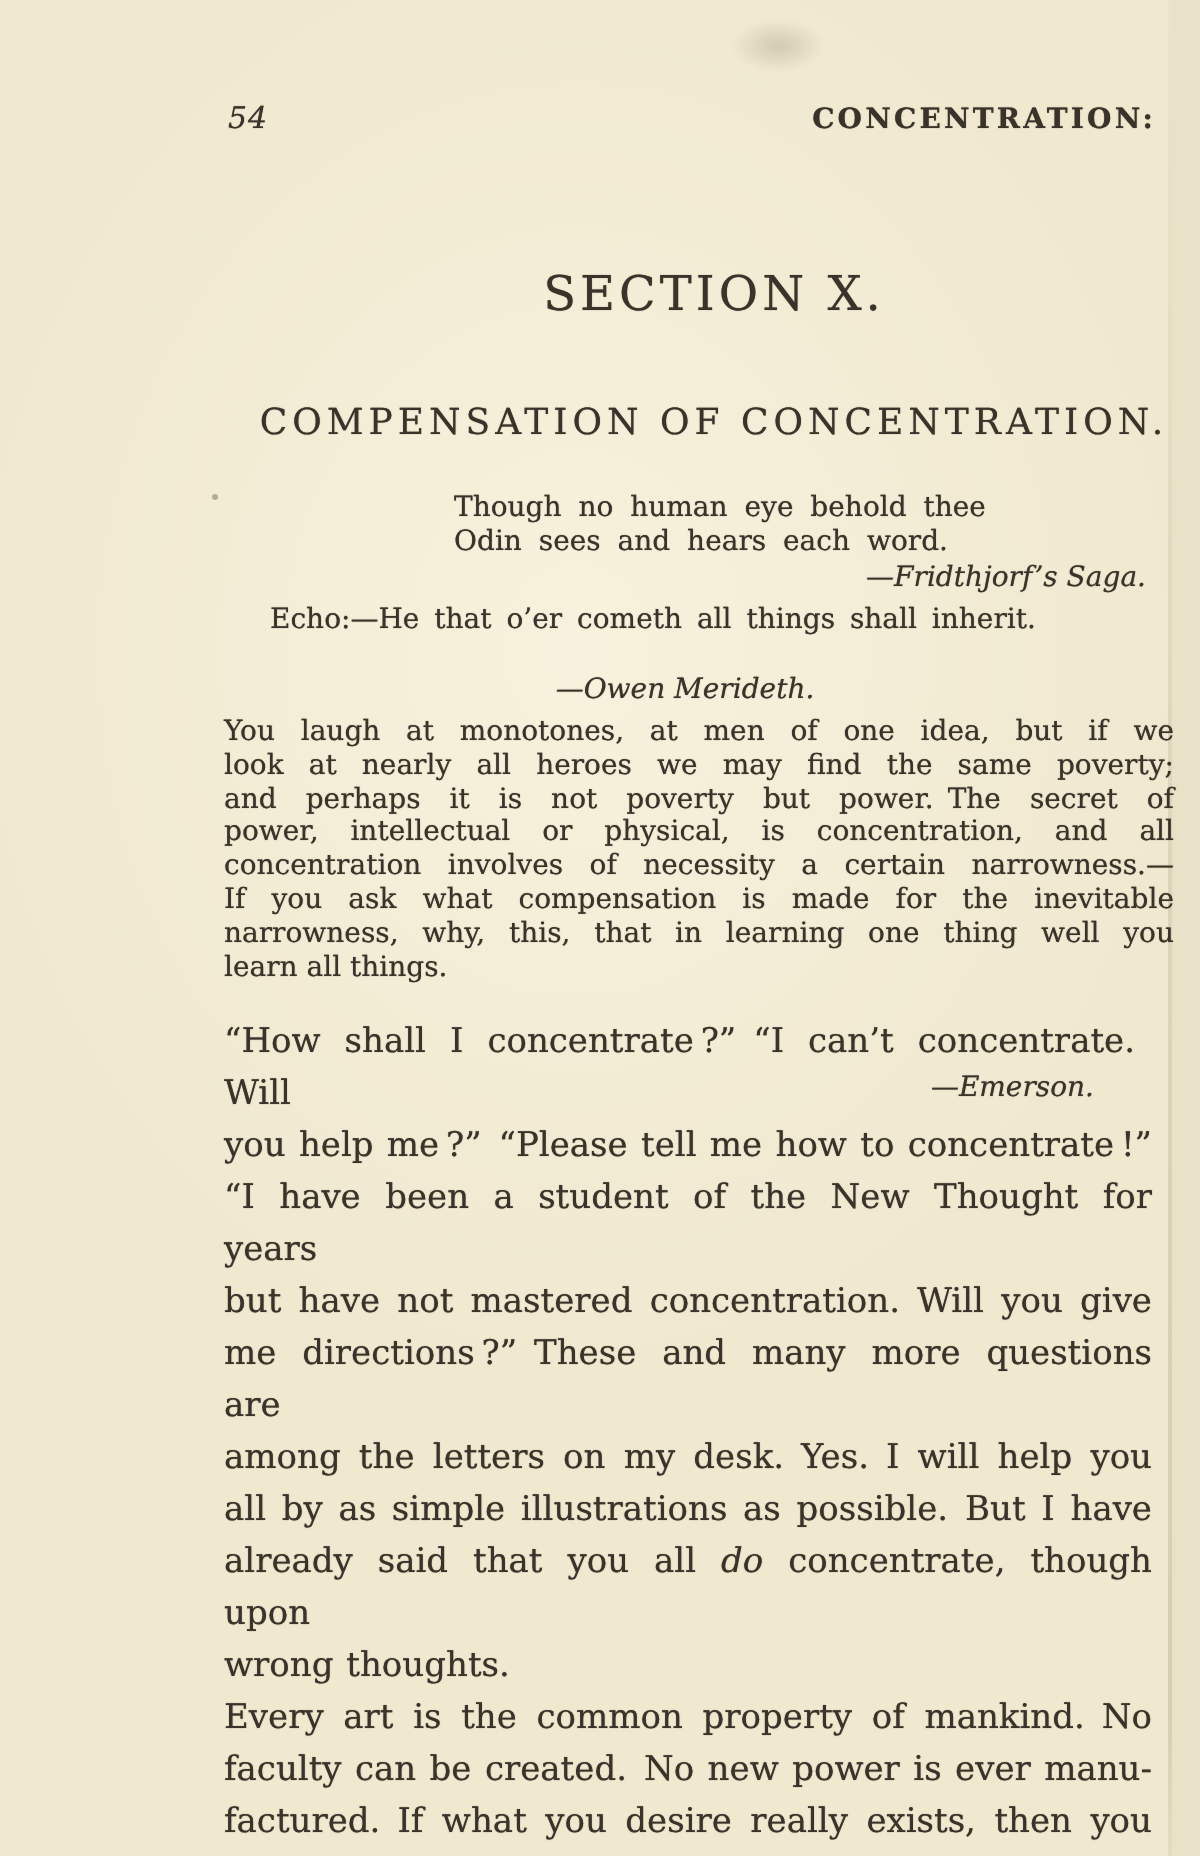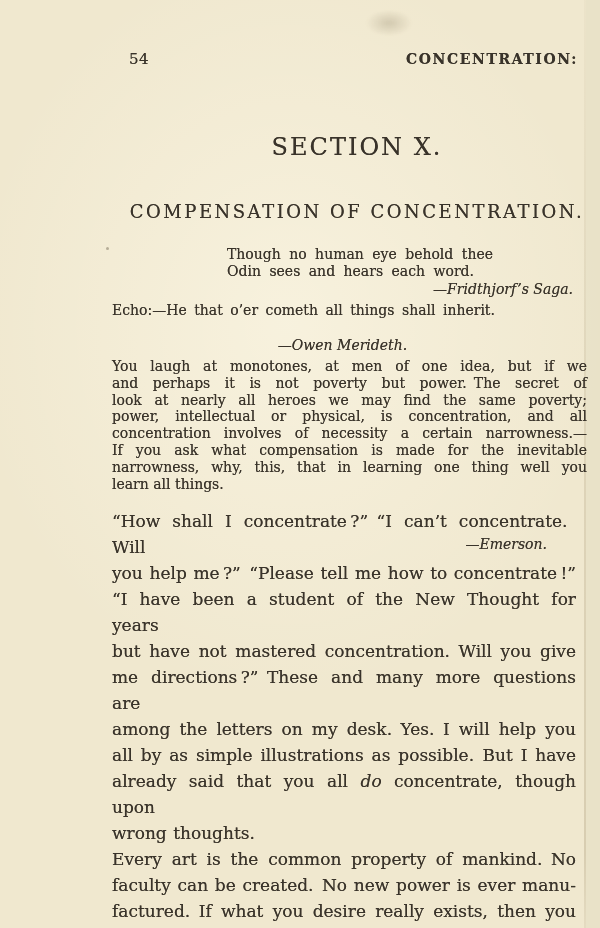--- a/index.html
+++ b/index.html
@@ -42,21 +42,21 @@
   .speck {
     position: absolute; left: 106px; top: 247px; width: 3px; height: 3px;
     background: rgba(90,80,60,0.40); border-radius: 50%; pointer-events: none;
   }
 
   
   .header-row {
     position: absolute; top: 50px; left: 112px; right: 22px;
     display: flex; justify-content: space-between; align-items: baseline;
   }
-  .page-num { font-size: 15px; letter-spacing: 0.5px; margin-left: 17px; }
+  .page-num { font-size: 15px; letter-spacing: 0.5px; margin-left: 2px; font-style: italic; }
   .running-header { font-size: 14px; font-weight: bold; letter-spacing: 1.6px; }
 
   
   .section-title {
     position: absolute; top: 133px; left: 112px; width: 490px;
     text-align: center; font-size: 24px; letter-spacing: 2px;
   }
   .chapter-title {
     position: absolute; top: 201px; left: 112px; width: 490px;
     text-align: center; font-size: 18px; letter-spacing: 2.5px;
@@ -65,21 +65,21 @@
 
   
   .small-txt { font-size: 14px; line-height: 17px; }
   .verse1 { position: absolute; top: 246px; left: 227px; word-spacing: 4px; }
   .verse1-attr {
     position: absolute; top: 281px; left: 112px; width: 461px;
     text-align: right; font-style: italic;
   }
   .verse2 { position: absolute; top: 302px; left: 112px; width: 475px; }
   .just-line { text-align: justify; text-align-last: justify; }
-  .verse2 .l2 { word-spacing: 3px; }
+  .verse2 .l2 { word-spacing: 3px; margin-left: 23px; }
   .verse2-attr {
     position: absolute; top: 337px; left: 112px; width: 461px;
     text-align: center; font-style: italic;
   }
 
   
   .epigraph {
     position: absolute; top: 358px; left: 112px; width: 475px;
     font-size: 14px; line-height: 16.8px;
   }
@@ -118,22 +118,22 @@
   </div>
   <div class="verse1-attr small-txt">—Fridthjorf’s Saga.</div>
 
   <div class="verse2 small-txt">
     <div class="l2">Echo:—He that o’er cometh all things shall inherit.</div>
   </div>
   <div class="verse2-attr small-txt">—Owen Merideth.</div>
 
   <div class="epigraph">
     <div class="just-line">You laugh at monotones, at men of one idea, but if we</div>
+    <div class="just-line">look at nearly all heroes we may find the same poverty;</div>
     <div class="just-line">and perhaps it is not poverty but power. The secret of</div>
-    <div class="just-line">look at nearly all heroes we may find the same poverty;</div>
     <div class="just-line">power, intellectual or physical, is concentration, and all</div>
     <div class="just-line">concentration involves of necessity a certain narrowness.—</div>
     <div class="just-line">If you ask what compensation is made for the inevitable</div>
     <div class="just-line">narrowness, why, this, that in learning one thing well you</div>
     <div>learn all things.</div>
     <div class="epigraph-attr">—Emerson.</div>
   </div>
 
   <div class="body-block">
     <div class="just-line">“How shall I concentrate ?” “I can’t concentrate. Will</div>

